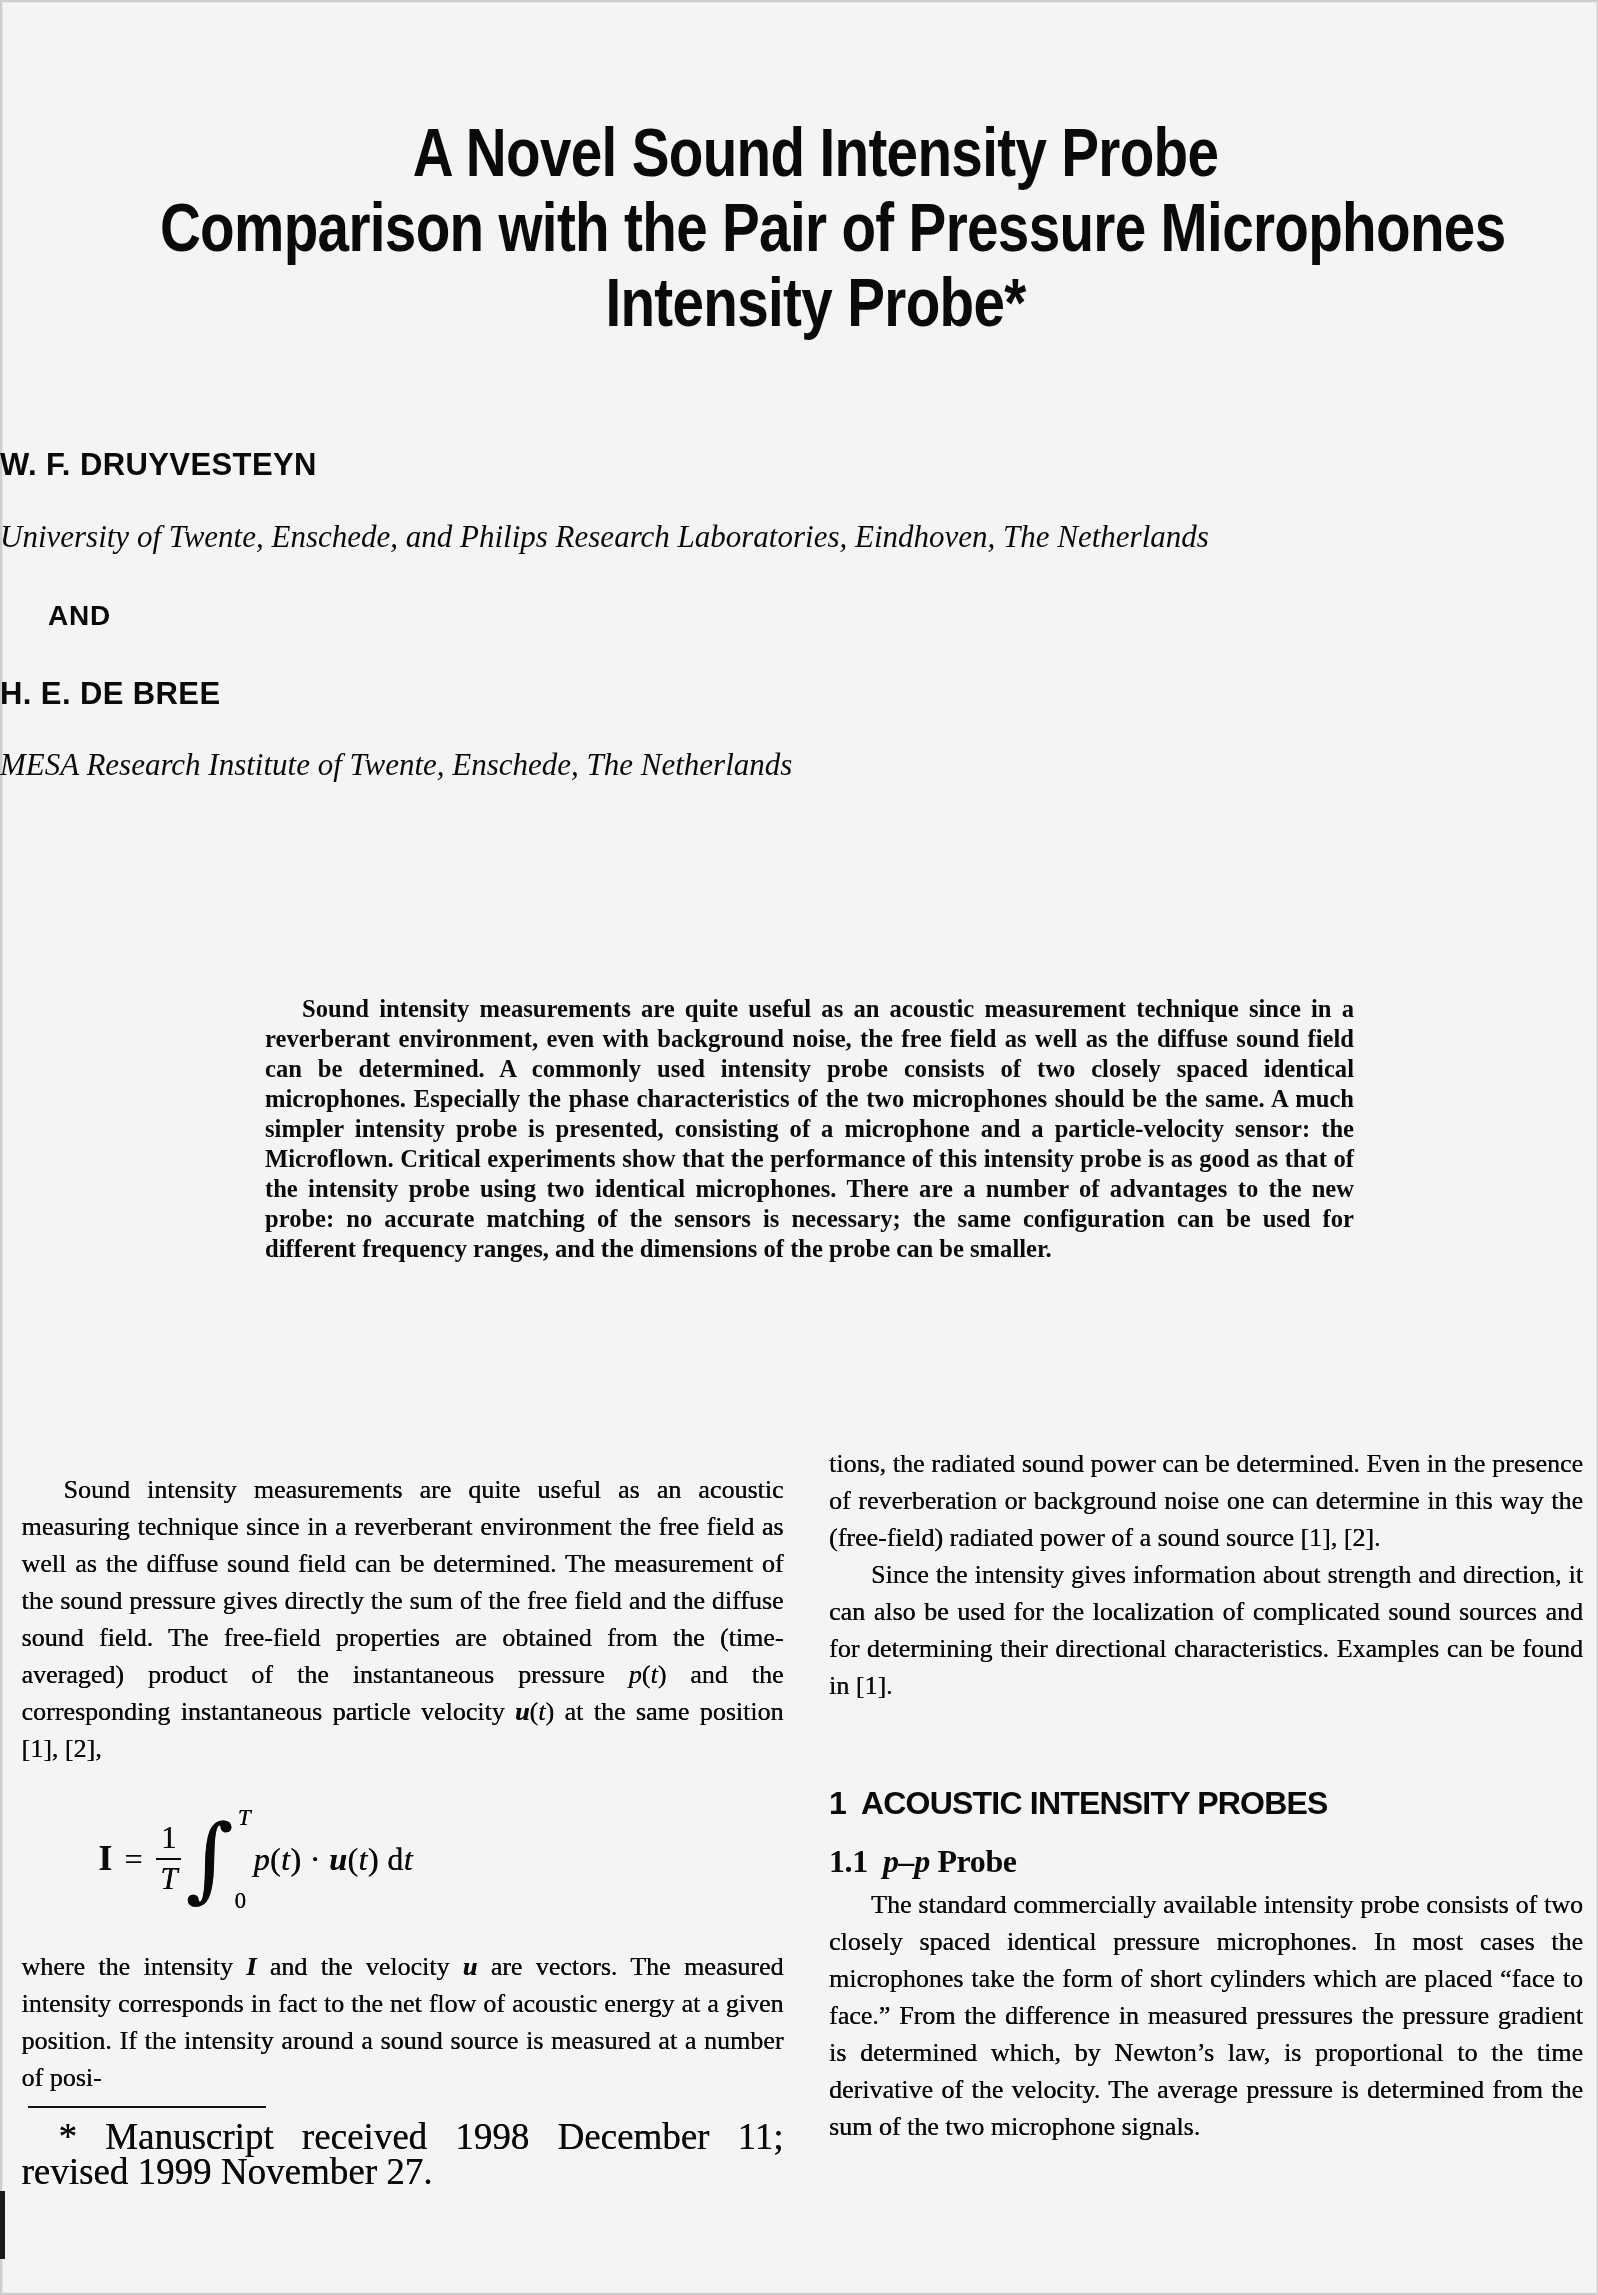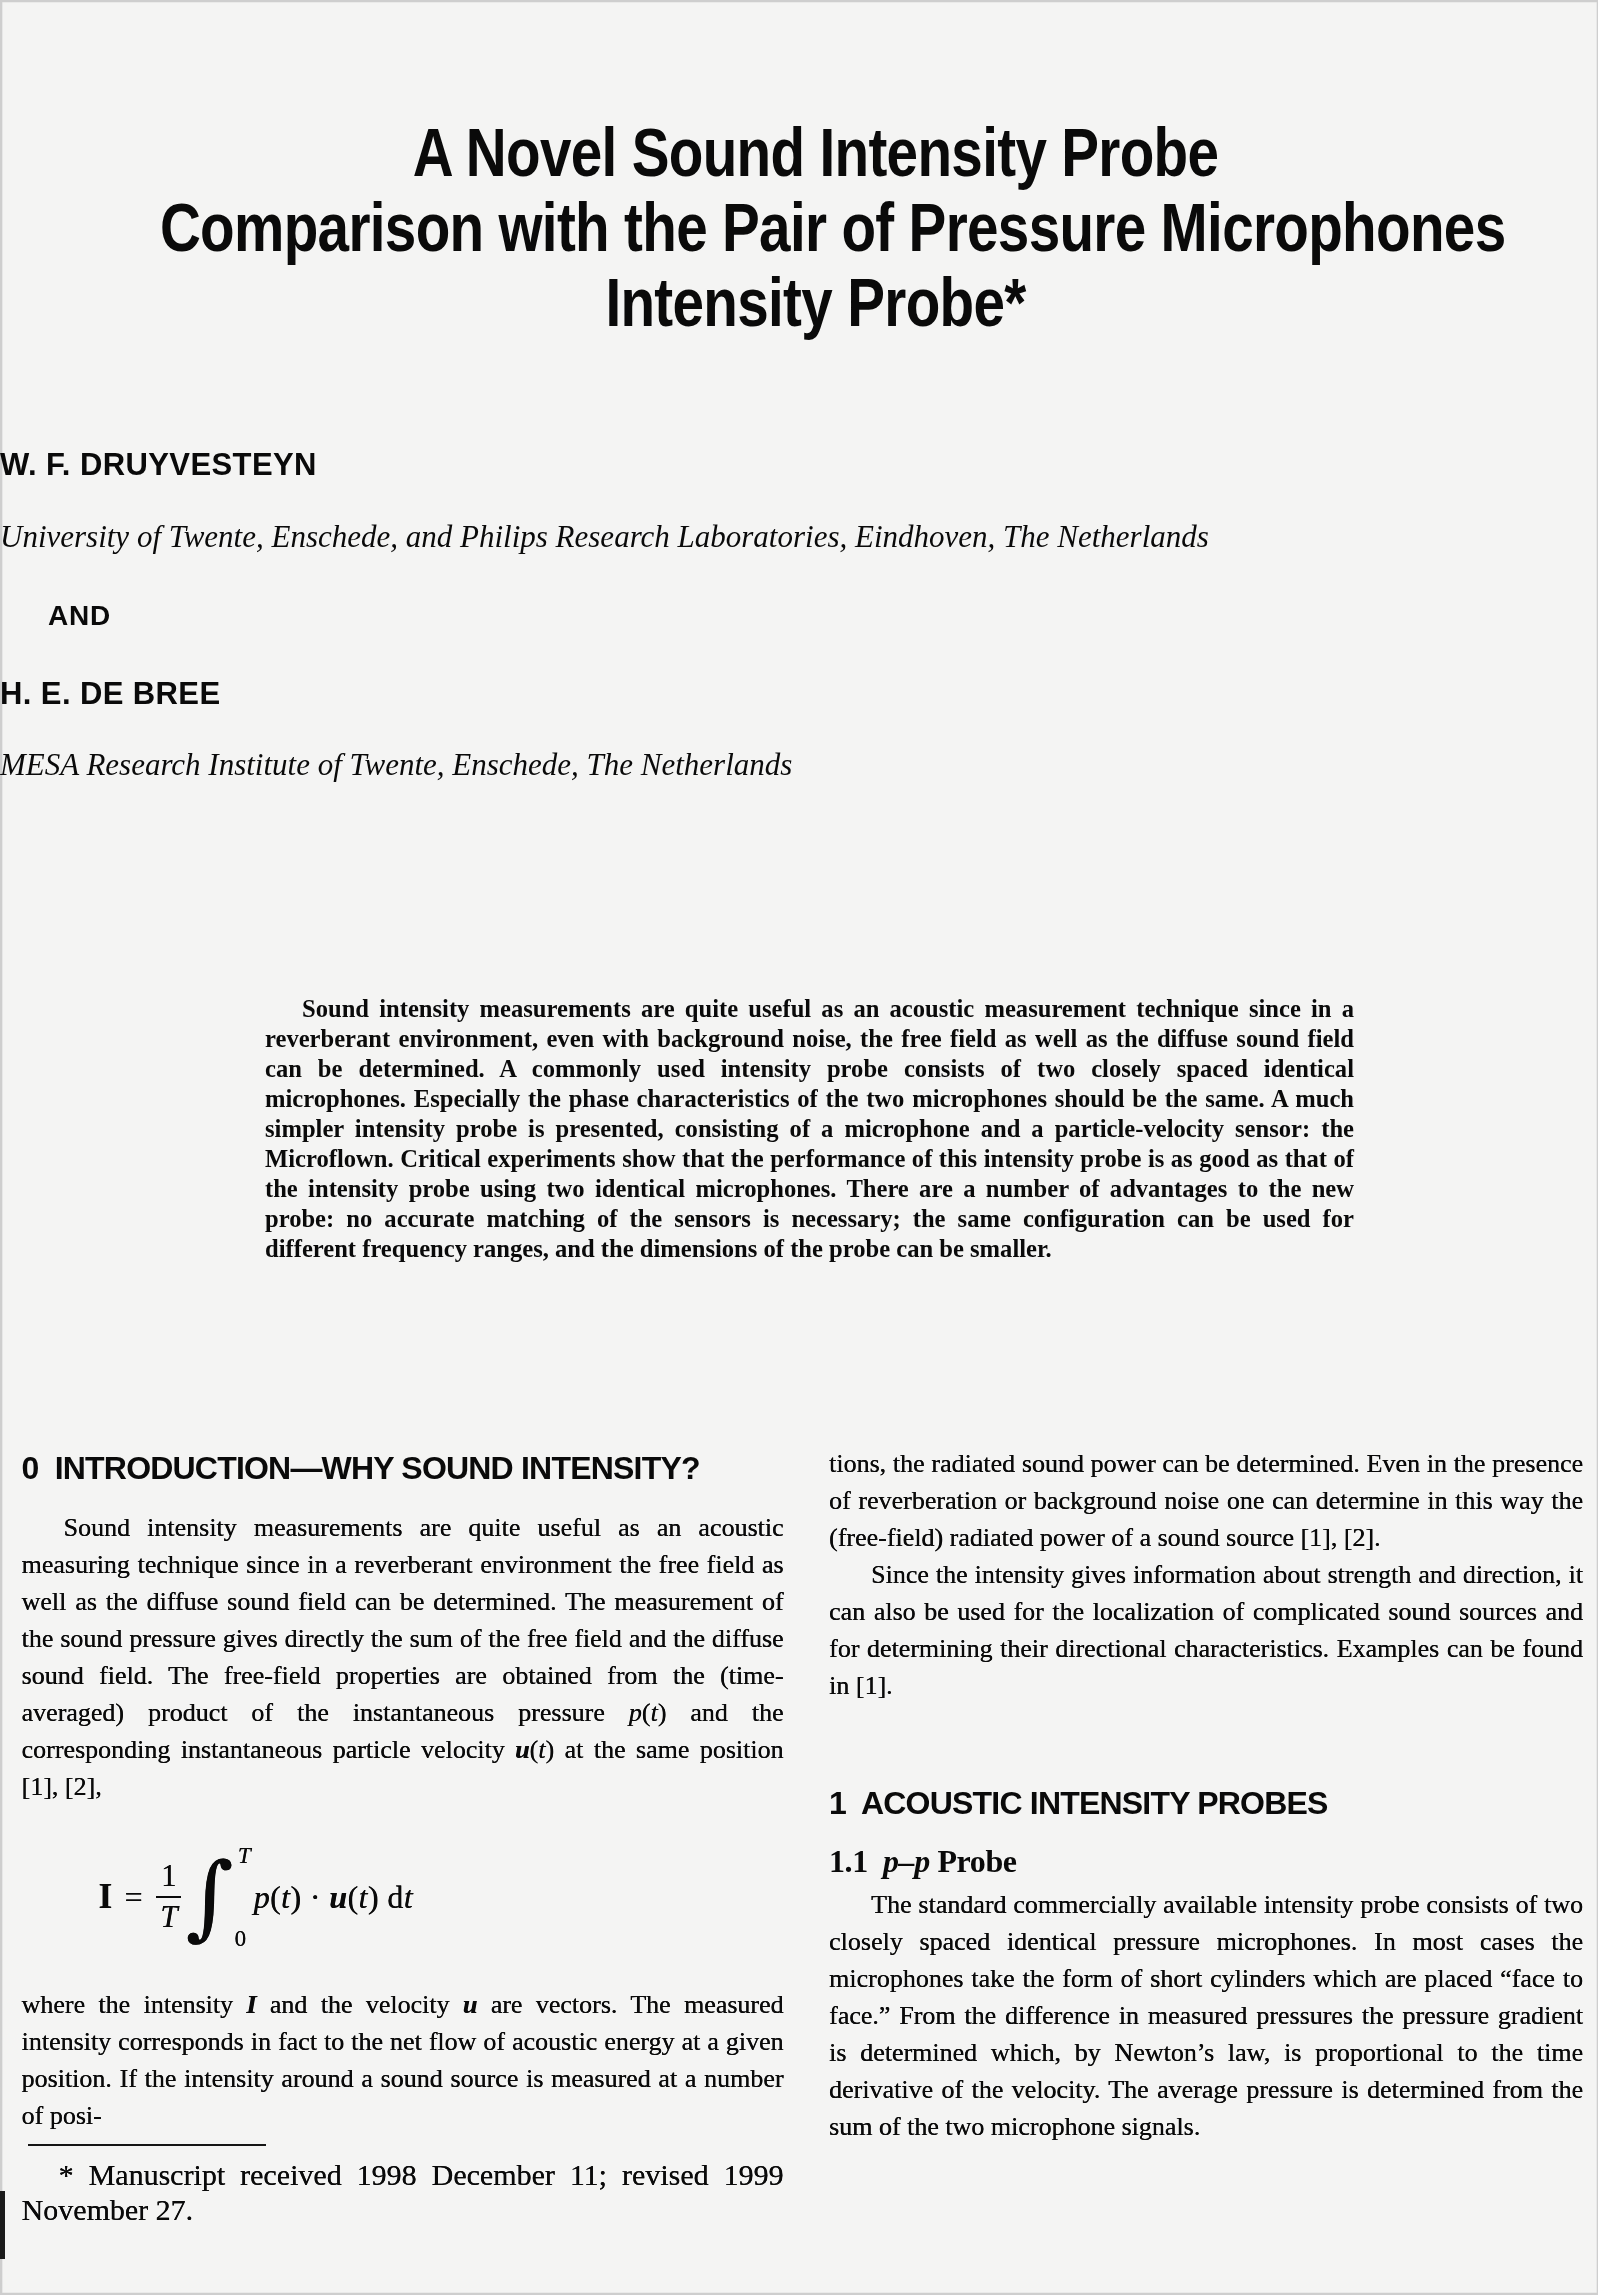--- a/index.html
+++ b/index.html
@@ -87,21 +87,21 @@
   .eq-int { position:relative; margin:0 20px 0 1.5px; }
   .int-glyph { display:block; font-size:92px; line-height:92px; font-family:"DejaVu Serif",serif; }
   .int-upper { position:absolute; top:-7.7px; right:-17px; font-size:23px; font-style:italic; }
   .int-lower { position:absolute; bottom:-9.2px; right:-12.3px; font-size:23px; }
   .eq-rest { letter-spacing:0.4px; }
 
   
   .fn-rule { width:238px; border-top:2.3px solid #141414; margin:10.8px 0 0 6.2px; }
   #footnote {
     margin-top:10.8px;
-    font-size:30px; line-height:35px; text-indent:37px; text-align:justify;
+    font-size:37px; line-height:35px; text-indent:37px; text-align:justify;
     text-shadow:0.2px 0.2px 0 currentColor;
   }
 
   
   #sec1-heading { margin-top:80px; }
   #sec11-heading { margin-top:20px; }
   #pp-para { margin-top:6.2px; }
   #cont-para2 { }
 
   
@@ -123,21 +123,20 @@
   <div class="author-name">W. F. DRUYVESTEYN</div>
   <div class="affiliation">University of Twente, Enschede, and Philips Research Laboratories, Eindhoven, The Netherlands</div>
   <div class="and-sep">AND</div>
   <div class="author-name second">H. E. DE BREE</div>
   <div class="affiliation second">MESA Research Institute of Twente, Enschede, The Netherlands</div>
 </section>
 
 <section id="abstract">Sound intensity measurements are quite useful as an acoustic measurement technique since in a reverberant environment, even with background noise, the free field as well as the diffuse sound field can be determined. A commonly used intensity probe consists of two closely spaced identical microphones. Especially the phase characteristics of the two microphones should be the same. A much simpler intensity probe is presented, consisting of a microphone and a particle-velocity sensor: the Microflown. Critical experiments show that the performance of this intensity probe is as good as that of the intensity probe using two identical microphones. There are a number of advantages to the new probe: no accurate matching of the sensors is necessary; the same configuration can be used for different frequency ranges, and the dimensions of the probe can be smaller.</section>
 
 <section id="col-left">
-  <h2 class="sec-heading">0  INTRODUCTION—WHY SOUND INTENSITY?</h2>
   <p id="intro-para" class="body-para indent"><span>Sound intensity measurements are quite useful as an acoustic measuring technique since in a reverberant environment the free field as well as the diffuse sound field can be determined. The measurement of the sound pressure gives directly the sum of the free field and the diffuse sound field. The free-field properties are obtained from the (time-averaged) product of the instantaneous pressure </span><span class="it">p</span><span>(</span><span class="it">t</span><span>) and the corresponding instantaneous particle velocity </span><span class="it bf">u</span><span>(</span><span class="it">t</span><span>) at the same position [1], [2],</span></p>
 
   <div class="equation">
     <span class="eq-lhs">I</span>
     <span class="eq-rel">=</span>
     <span class="eq-frac">
       <span class="num">1</span>
       <span class="fbar"></span>
       <span class="den">T</span>
     </span>

